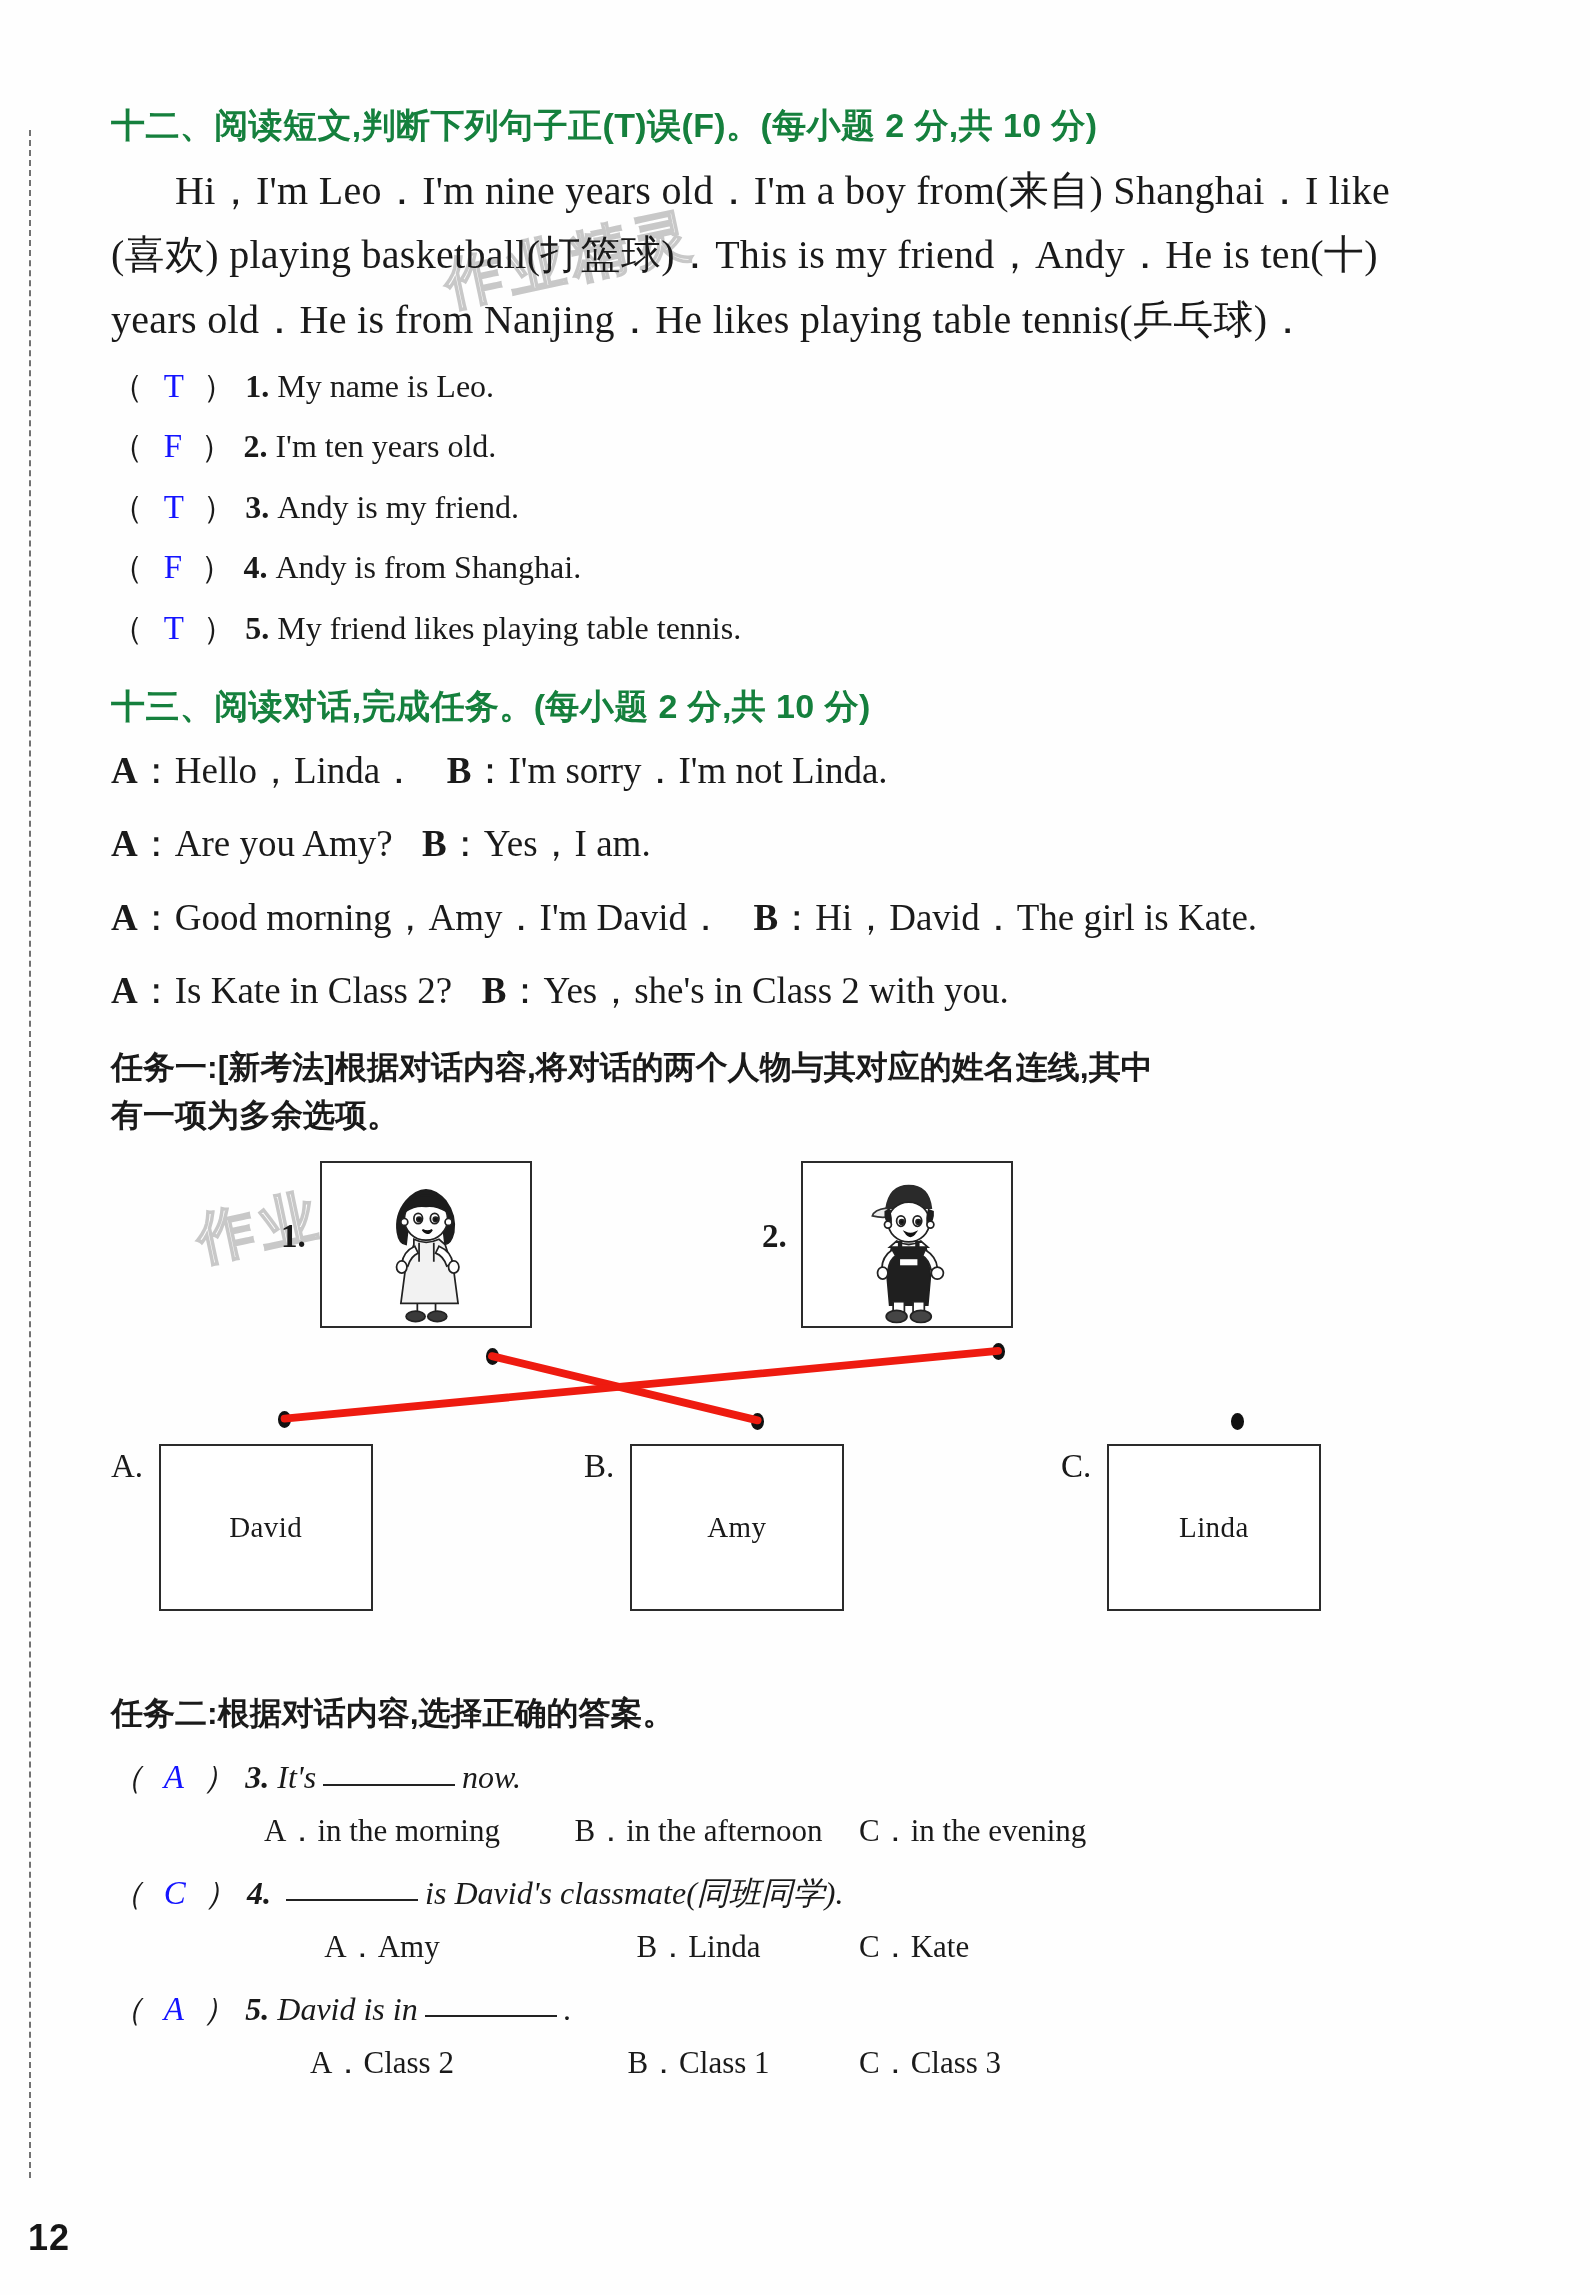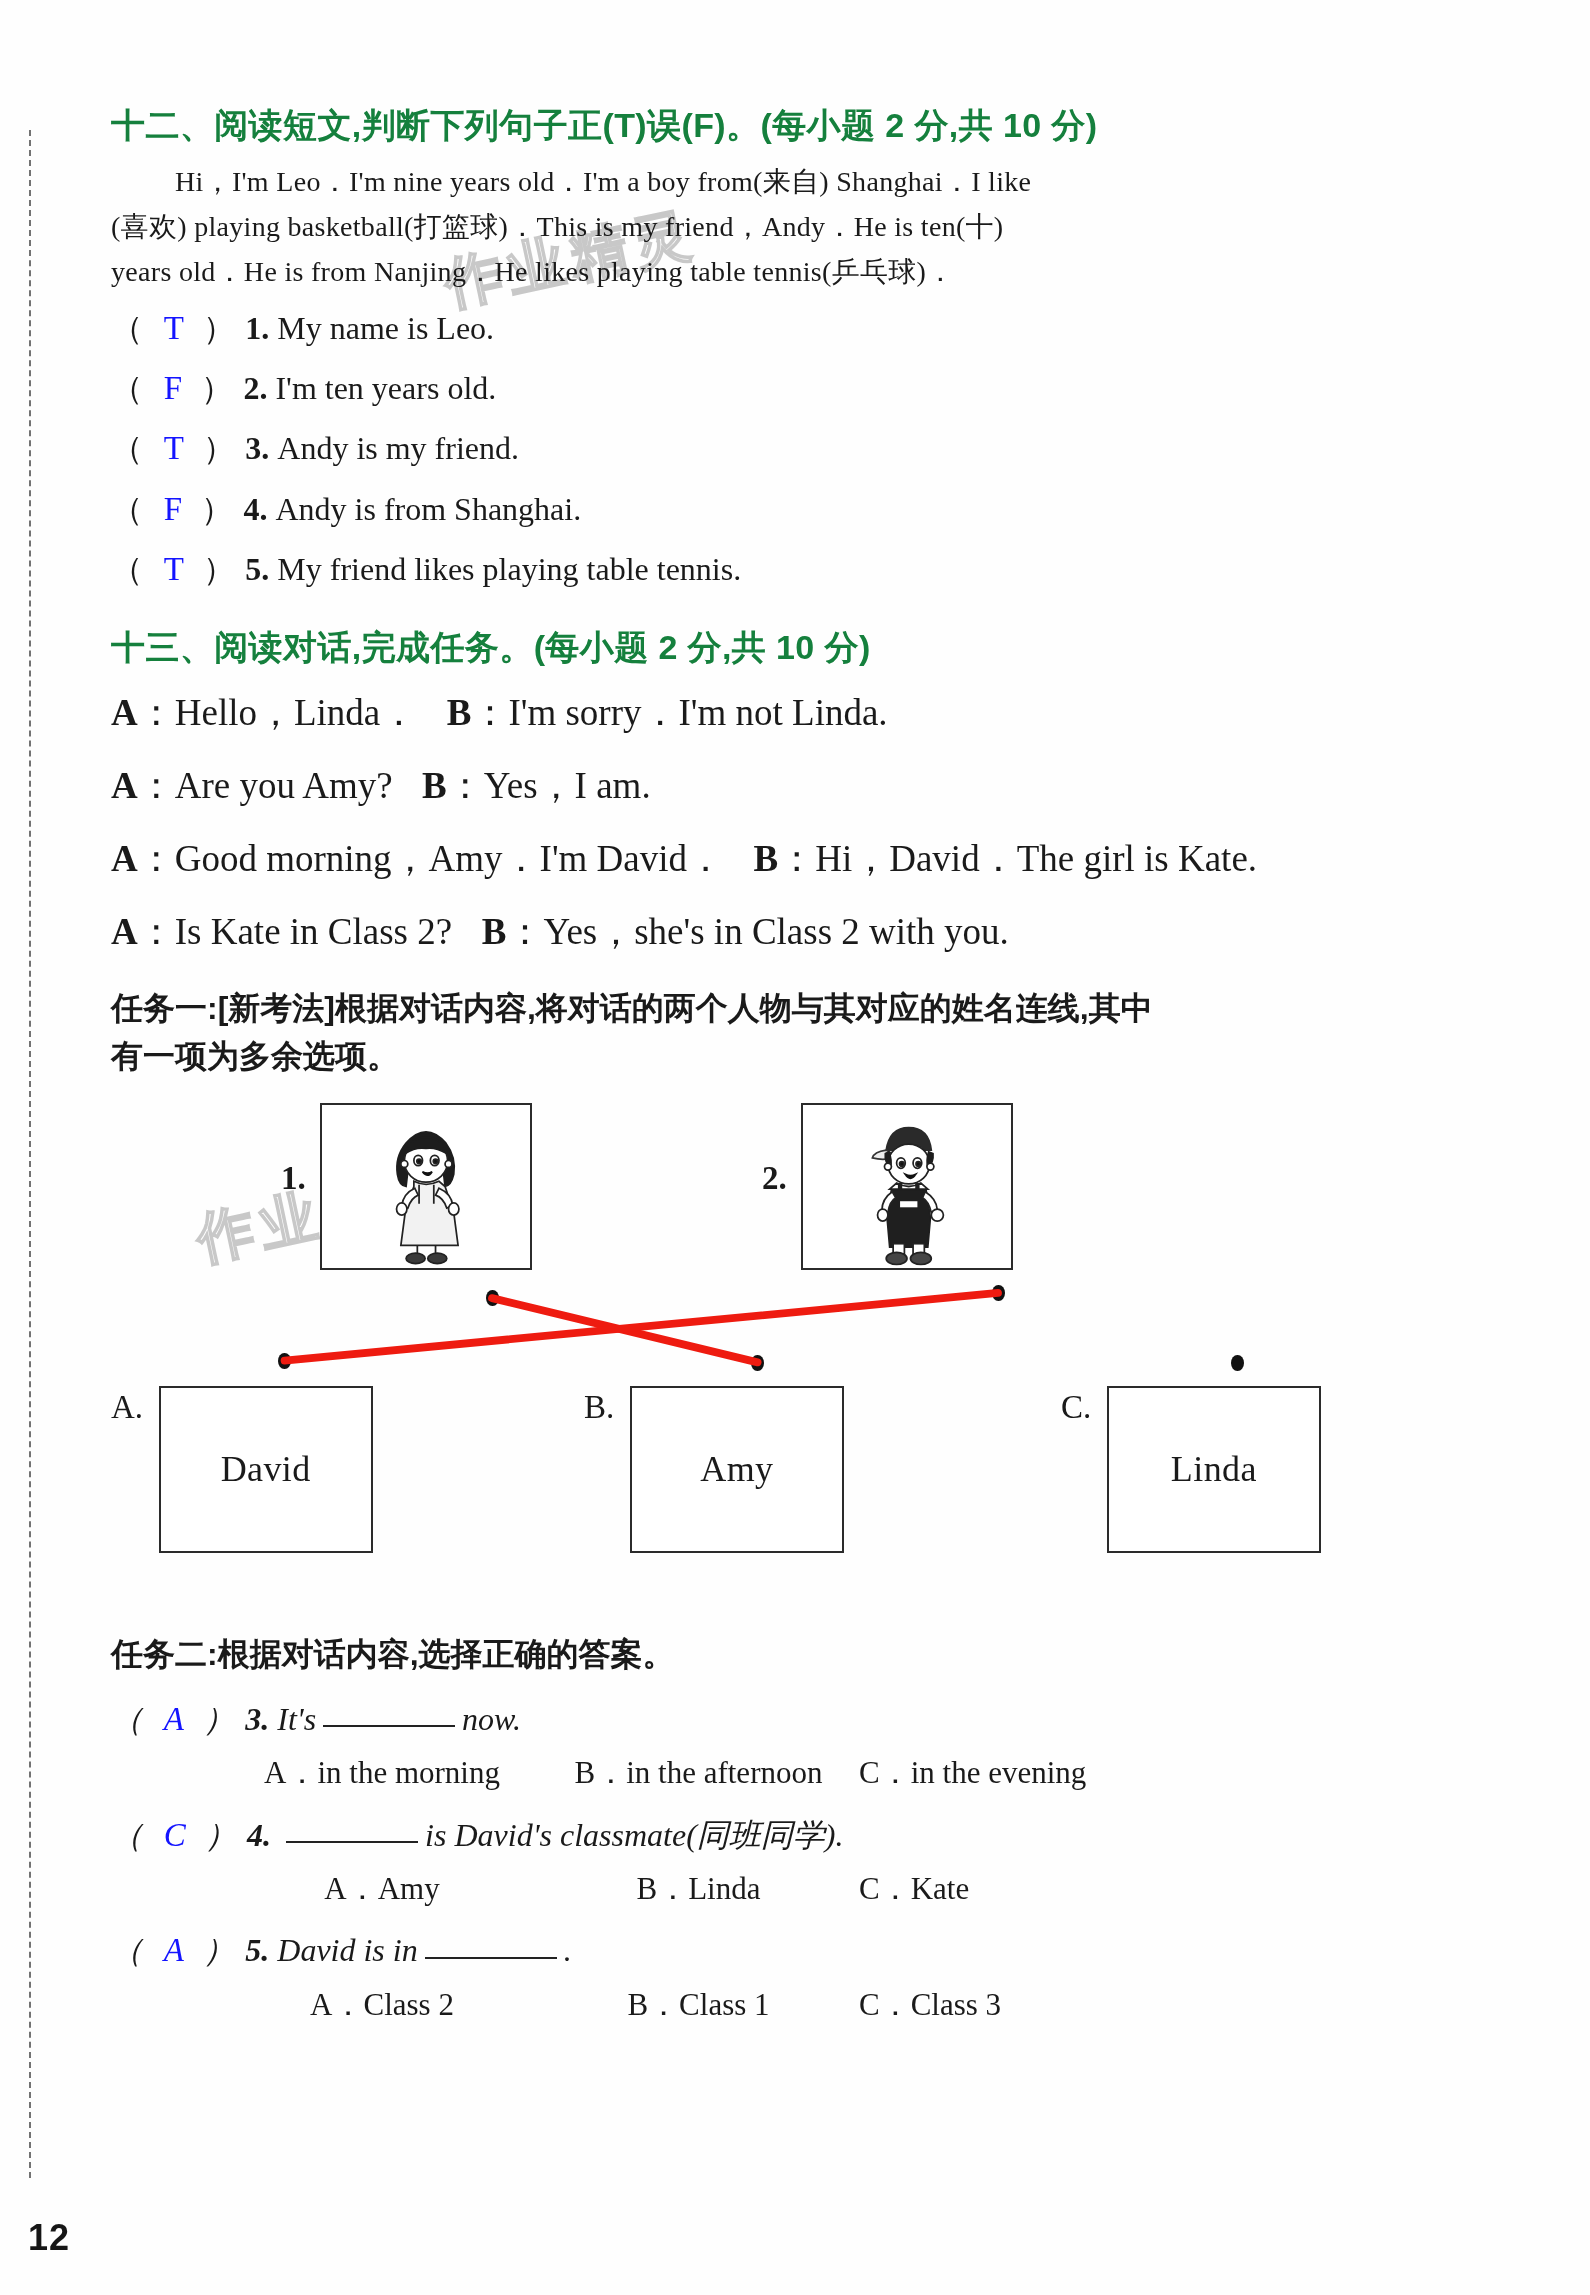--- a/index.html
+++ b/index.html
@@ -50,21 +50,21 @@
     font-family: "Liberation Sans", "DejaVu Sans", sans-serif;
     font-weight: bold;
     font-size: 34px;
     line-height: 1.25;
     letter-spacing: 0.4px;
     margin: 0 0 12px 0;
     color: #15803d;
   }
 
   .passage {
-    font-size: 28px;
+    font-size: 40px;
     line-height: 1.62;
     letter-spacing: 0.3px;
     margin: 8.7px 0 5.2px 0;
   }
   .passage .indent { display: inline-block; width: 64px; }
 
   .tf-line {
     font-size: 32px;
     line-height: 1.62;
     margin: 7px 0;
@@ -135,21 +135,21 @@
     margin-top: 3.5px;
   }
   .opt-box {
     width: 210px;
     height: 163px;
     border: 2.6px solid #2b2b2b;
     background: #fff;
     display: flex;
     align-items: center;
     justify-content: center;
-    font-size: 36px;
+    font-size: 29px;
     letter-spacing: 0.4px;
   }
   .dot {
     position: absolute;
     width: 13px;
     height: 16.5px;
     background: #111;
     border-radius: 50%;
   }
   .link-svg {

